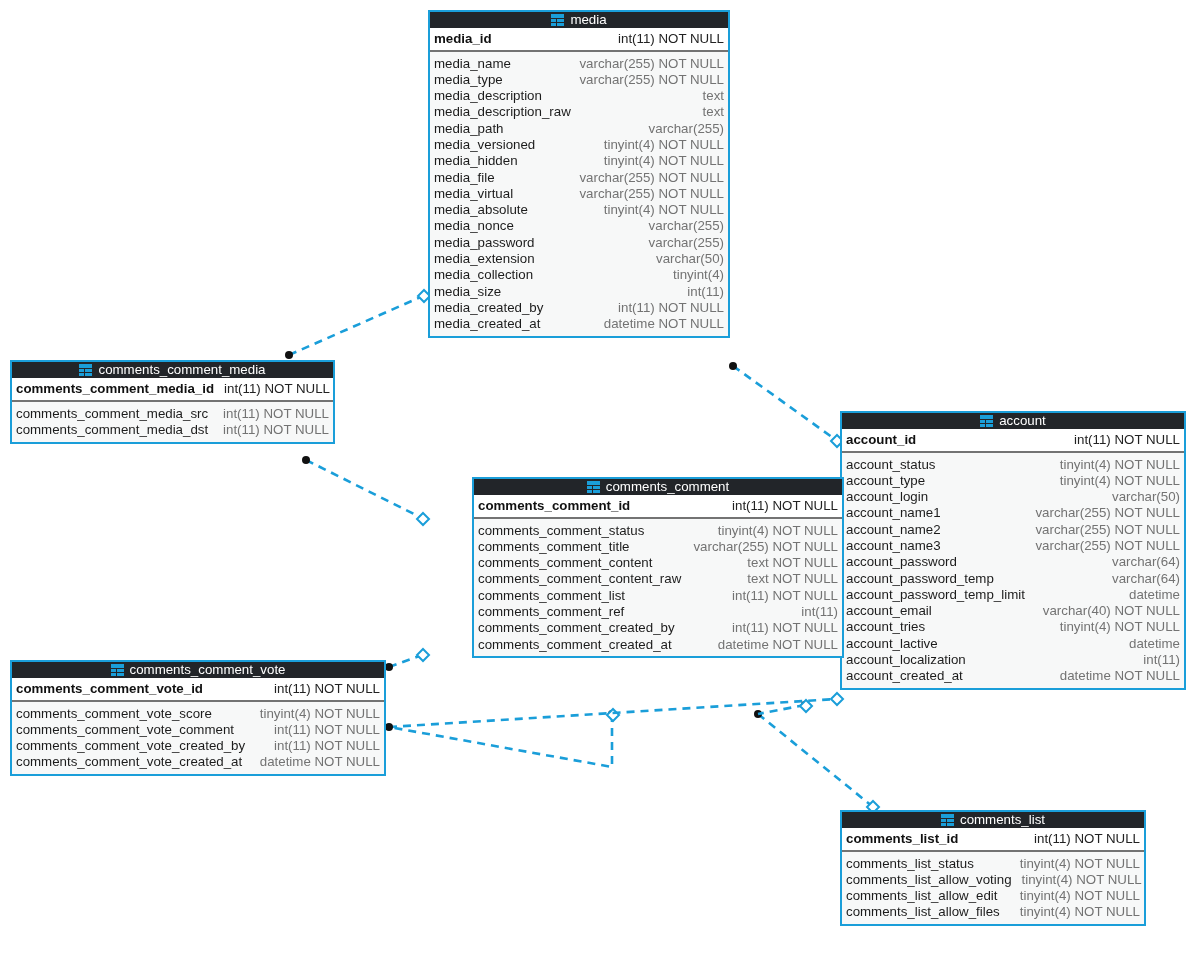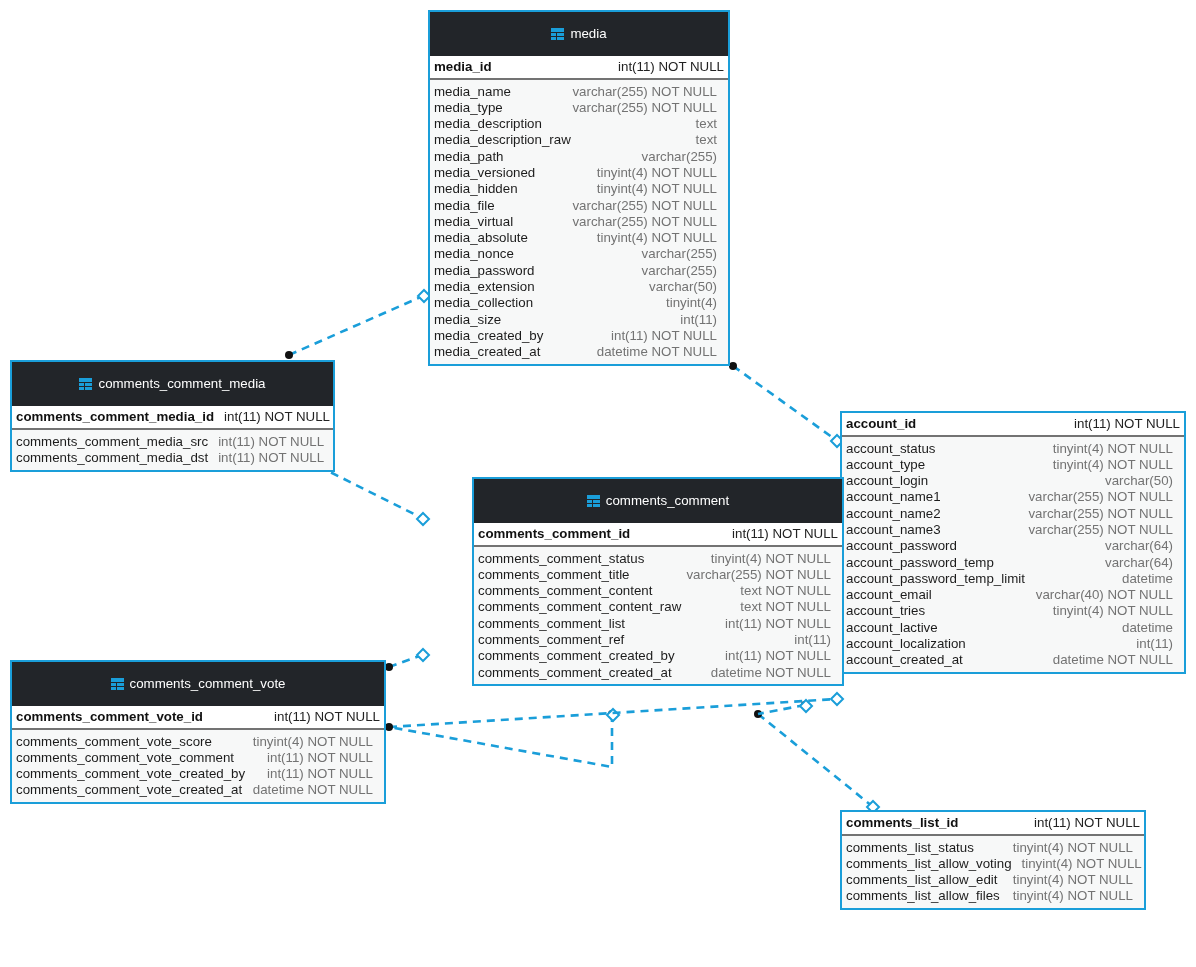--- a/index.html
+++ b/index.html
@@ -33,21 +33,21 @@
     z-index: 2;
     box-sizing: border-box;
     border: 2px solid #1a9ed9;
     background: #ffffff;
     font-size: 13.3px;
     line-height: 1;
   }
   .entity-header {
     background: #222529;
     color: #ffffff;
-    height: 44px;
+    height: 16px;
     display: flex;
     align-items: center;
     justify-content: center;
     gap: 6px;
     font-size: 13.3px;
     box-sizing: border-box;
   }
   .tbl-icon {
     display: inline-block;
     width: 13px;
@@ -81,21 +81,21 @@
     color: #111111;
     white-space: nowrap;
   }
   .pk-row .ftype {
     color: #222222;
     white-space: nowrap;
     padding-left: 10px;
   }
   .fields {
     background: #f7f8f8;
-    padding: 3px 7px 4px 0;
+    padding: 3px 0 4px 0;
   }
   .field-row {
     display: flex;
     align-items: center;
     justify-content: space-between;
     padding: 1.5px 4px;
     box-sizing: border-box;
     white-space: nowrap;
   }
   .field-row .fname { color: #1c1c1c; }
@@ -259,20 +259,30 @@
             <span class="fname">comments_comment_media_src</span>
             <span class="ftype">int(11) NOT NULL</span>
           </div>
           <div class="field-row">
             <span class="fname">comments_comment_media_dst</span>
             <span class="ftype">int(11) NOT NULL</span>
           </div>
         </div>
       </div>
       <div class="entity" style="left: 840px; top: 411px; width: 346px;">
+        <div class="entity-header">
+          <span class="tbl-icon">
+            <i class="bar"></i>
+            <i class="c1"></i>
+            <i class="c2"></i>
+            <i class="c3"></i>
+            <i class="c4"></i>
+          </span>
+          <span>account</span>
+        </div>
         <div class="pk-row">
           <span class="fname">account_id</span>
           <span class="ftype">int(11) NOT NULL</span>
         </div>
         <div class="fields">
           <div class="field-row">
             <span class="fname">account_status</span>
             <span class="ftype">tinyint(4) NOT NULL</span>
           </div>
           <div class="field-row">
@@ -407,20 +417,30 @@
             <span class="fname">comments_comment_vote_created_by</span>
             <span class="ftype">int(11) NOT NULL</span>
           </div>
           <div class="field-row">
             <span class="fname">comments_comment_vote_created_at</span>
             <span class="ftype">datetime NOT NULL</span>
           </div>
         </div>
       </div>
       <div class="entity" style="left: 840px; top: 810px; width: 306px;">
+        <div class="entity-header">
+          <span class="tbl-icon">
+            <i class="bar"></i>
+            <i class="c1"></i>
+            <i class="c2"></i>
+            <i class="c3"></i>
+            <i class="c4"></i>
+          </span>
+          <span>comments_list</span>
+        </div>
         <div class="pk-row">
           <span class="fname">comments_list_id</span>
           <span class="ftype">int(11) NOT NULL</span>
         </div>
         <div class="fields">
           <div class="field-row">
             <span class="fname">comments_list_status</span>
             <span class="ftype">tinyint(4) NOT NULL</span>
           </div>
           <div class="field-row">

